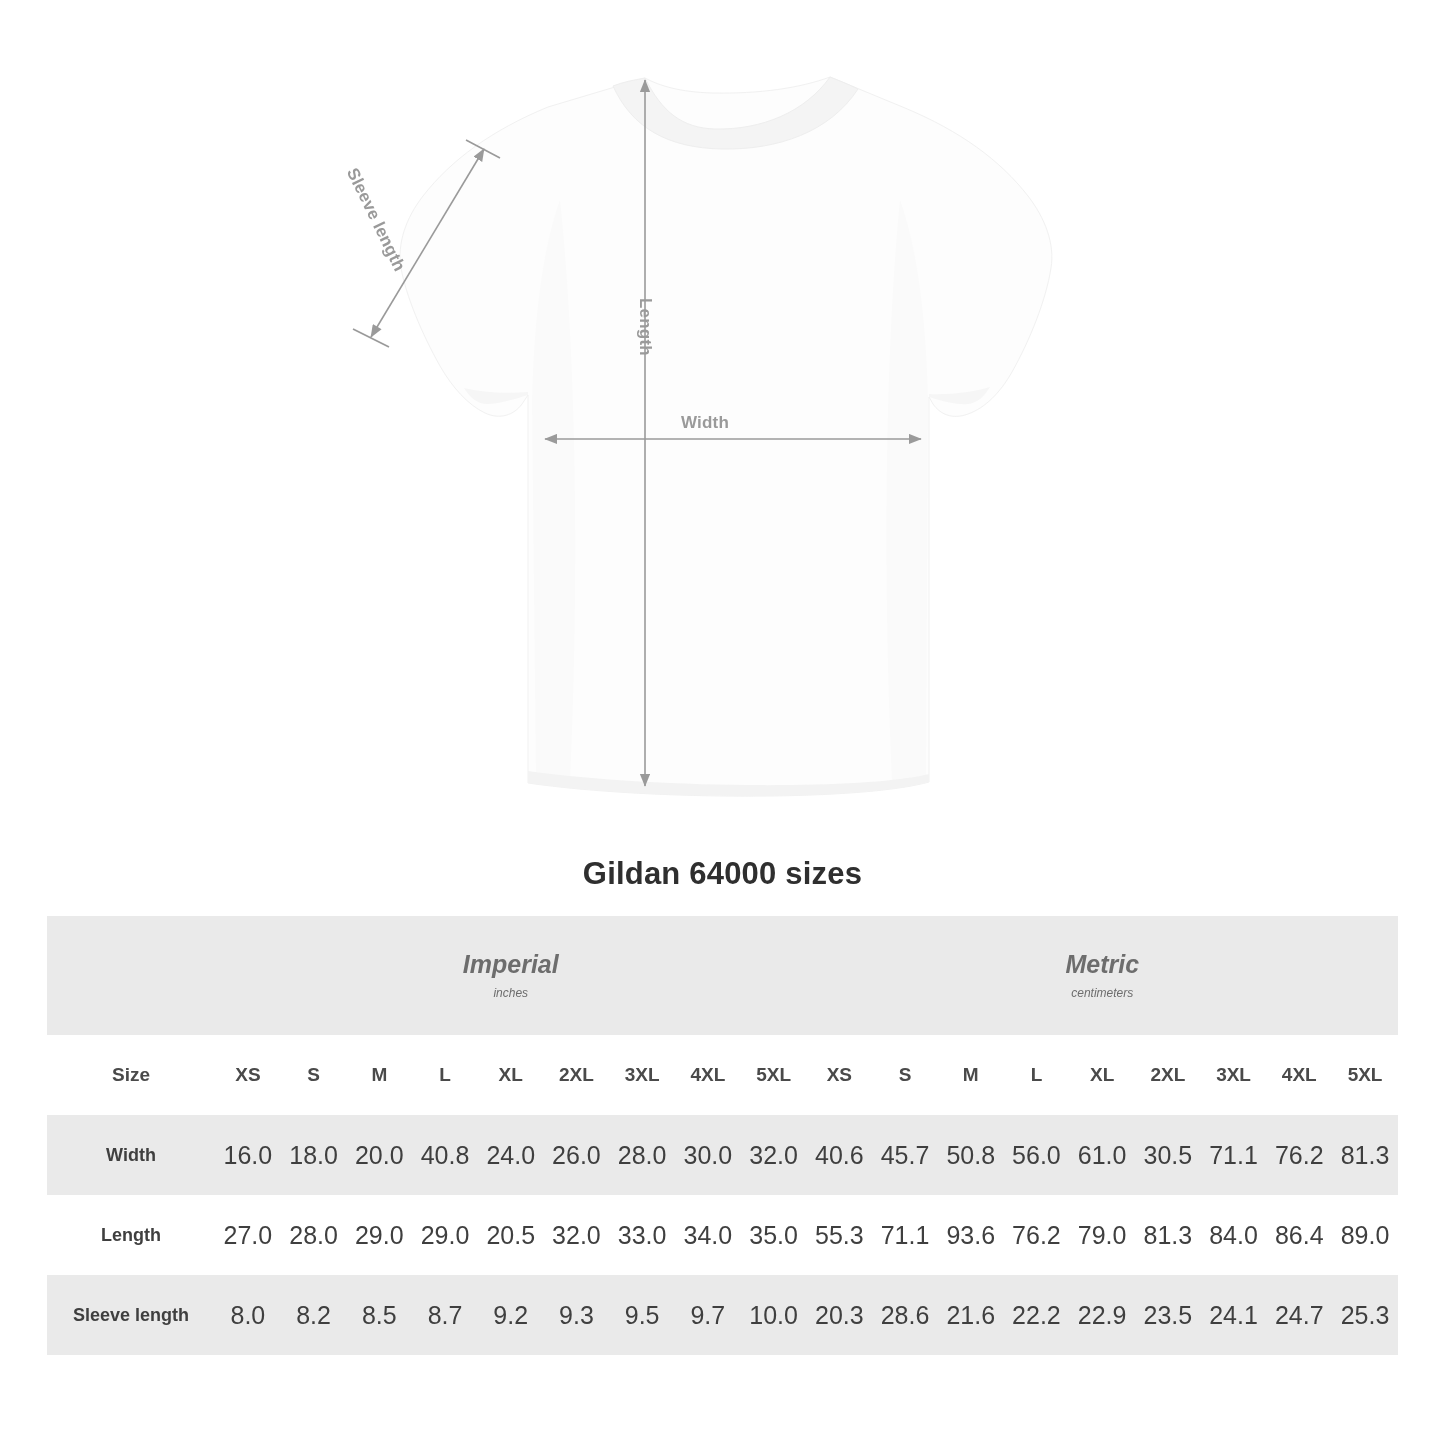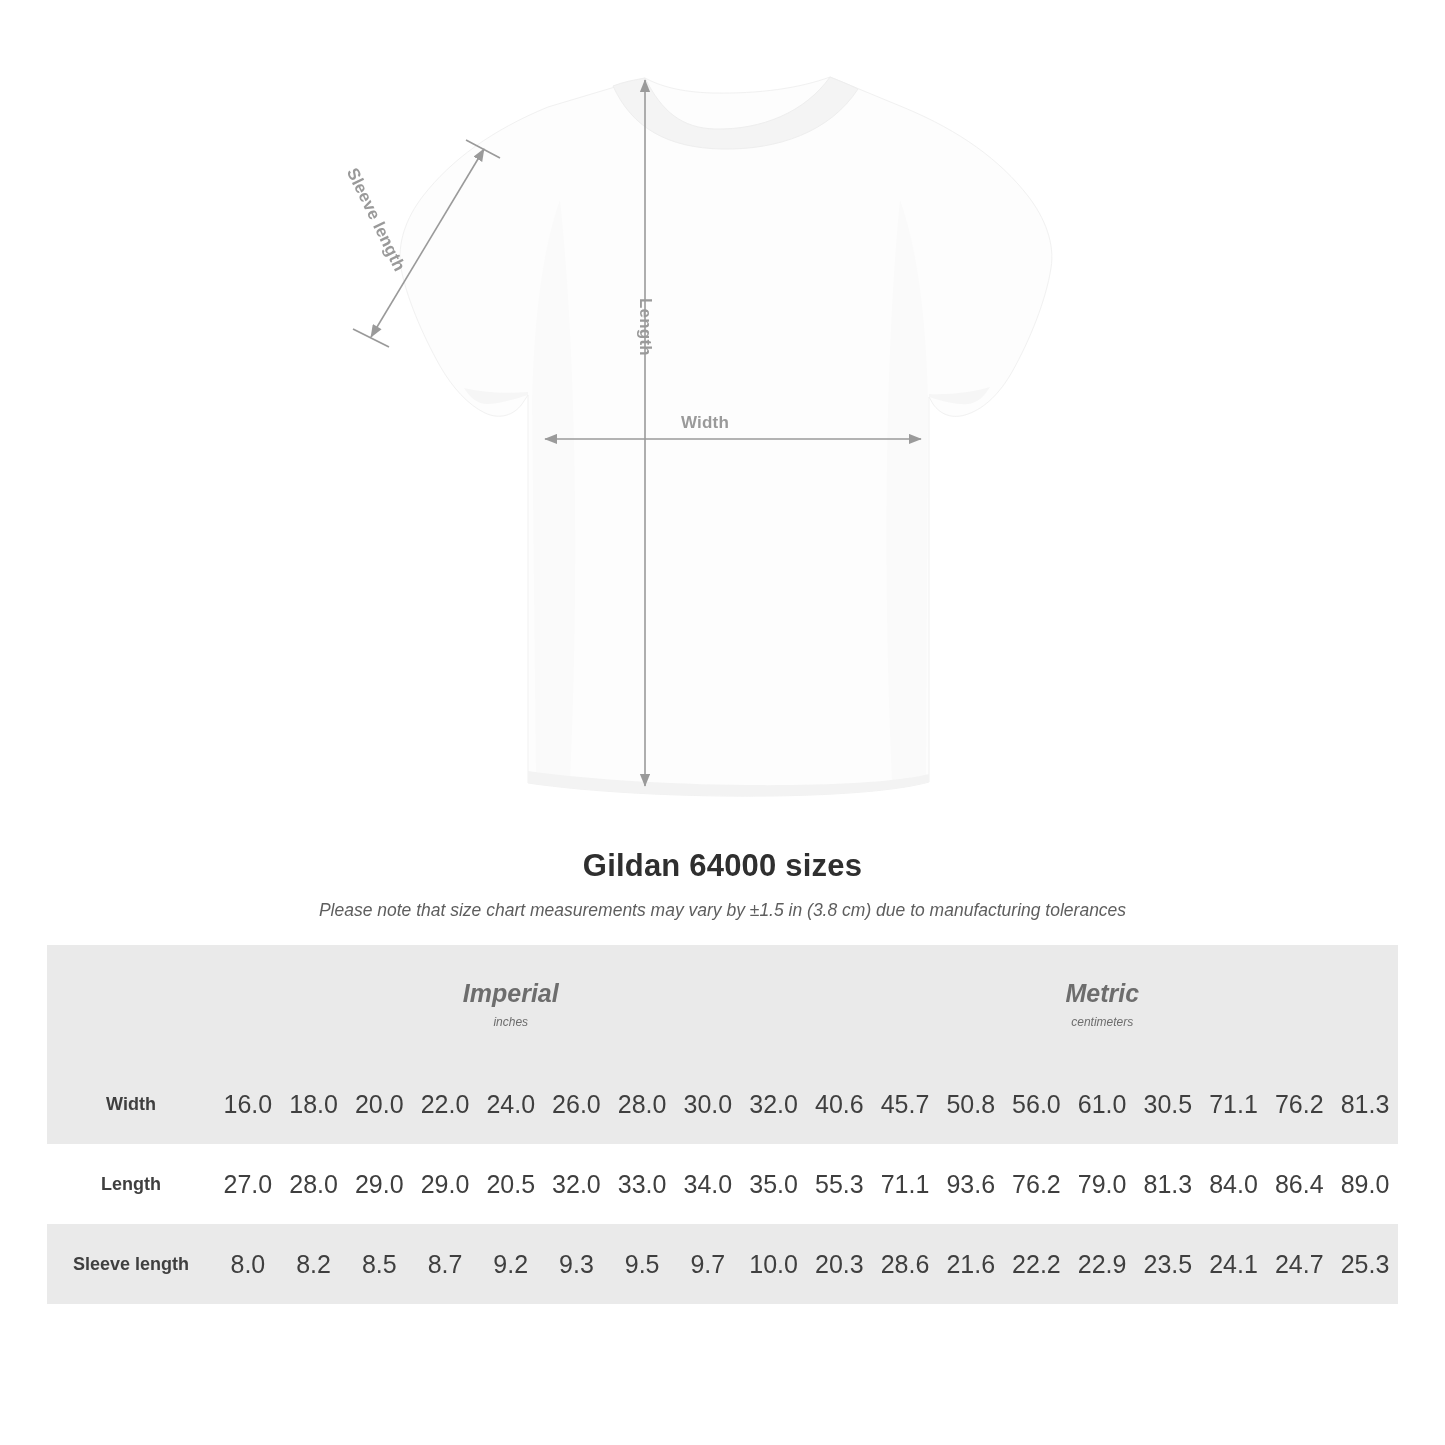--- a/index.html
+++ b/index.html
@@ -52,21 +52,21 @@
     transform-origin: left top;
   }
   .label-width {
     left: 681px;
     top: 413px;
   }
 
   
   .title-block {
     text-align: center;
-    margin-top: 18px;
+    margin-top: 26px;
   }
   .chart-title {
     font-size: 31px;
     font-weight: bold;
     color: #2f2f2f;
     margin: 0;
     letter-spacing: 0.2px;
   }
   .chart-note {
     font-size: 17.5px;
@@ -207,21 +207,20 @@
       <line x1="545" y1="439" x2="921" y2="439" stroke="#9a9a9a" stroke-width="1.6" marker-start="url(#arrowStart)" marker-end="url(#arrowEnd)"></line>
     </svg>
 
     <div class="dim-label label-sleeve">Sleeve length</div>
     <div class="dim-label label-length">Length</div>
     <div class="dim-label label-width">Width</div>
   </div>
 
   <div class="title-block">
     <div class="chart-title">Gildan 64000 sizes</div>
-    <div class="chart-note">Please note that size chart measurements may vary by ±1.5 in (3.8 cm) due to manufacturing tolerances</div>
   </div>
 
   <div class="table-wrap">
     <table class="sizes">
       <colgroup>
         <col class="col-label">
         <col class="col-val">
           <col class="col-val">
           <col class="col-val">
           <col class="col-val">
@@ -247,27 +246,48 @@
           <td colspan="9">
             <div class="unit-name">Imperial</div>
             <div class="unit-sub">inches</div>
           </td>
           <td colspan="9">
             <div class="unit-name">Metric</div>
             <div class="unit-sub">centimeters</div>
           </td>
         </tr>
 
+        <tr class="size-row">
+          <td class="row-head-cell">Size</td>
+          <td>XS</td>
+          <td>S</td>
+          <td>M</td>
+          <td>L</td>
+          <td>XL</td>
+          <td>2XL</td>
+          <td>3XL</td>
+          <td>4XL</td>
+          <td>5XL</td>
+          <td>XS</td>
+          <td>S</td>
+          <td>M</td>
+          <td>L</td>
+          <td>XL</td>
+          <td>2XL</td>
+          <td>3XL</td>
+          <td>4XL</td>
+          <td>5XL</td>
+        </tr>
 
         <tr class="data-row shaded">
           <td class="label">Width</td>
           <td>16.0</td>
           <td>18.0</td>
           <td>20.0</td>
-          <td>22.0</td>
+          <td>40.8</td>
           <td>24.0</td>
           <td>26.0</td>
           <td>28.0</td>
           <td>30.0</td>
           <td>32.0</td>
           <td>40.6</td>
           <td>45.7</td>
           <td>50.8</td>
           <td>56.0</td>
           <td>61.0</td>

